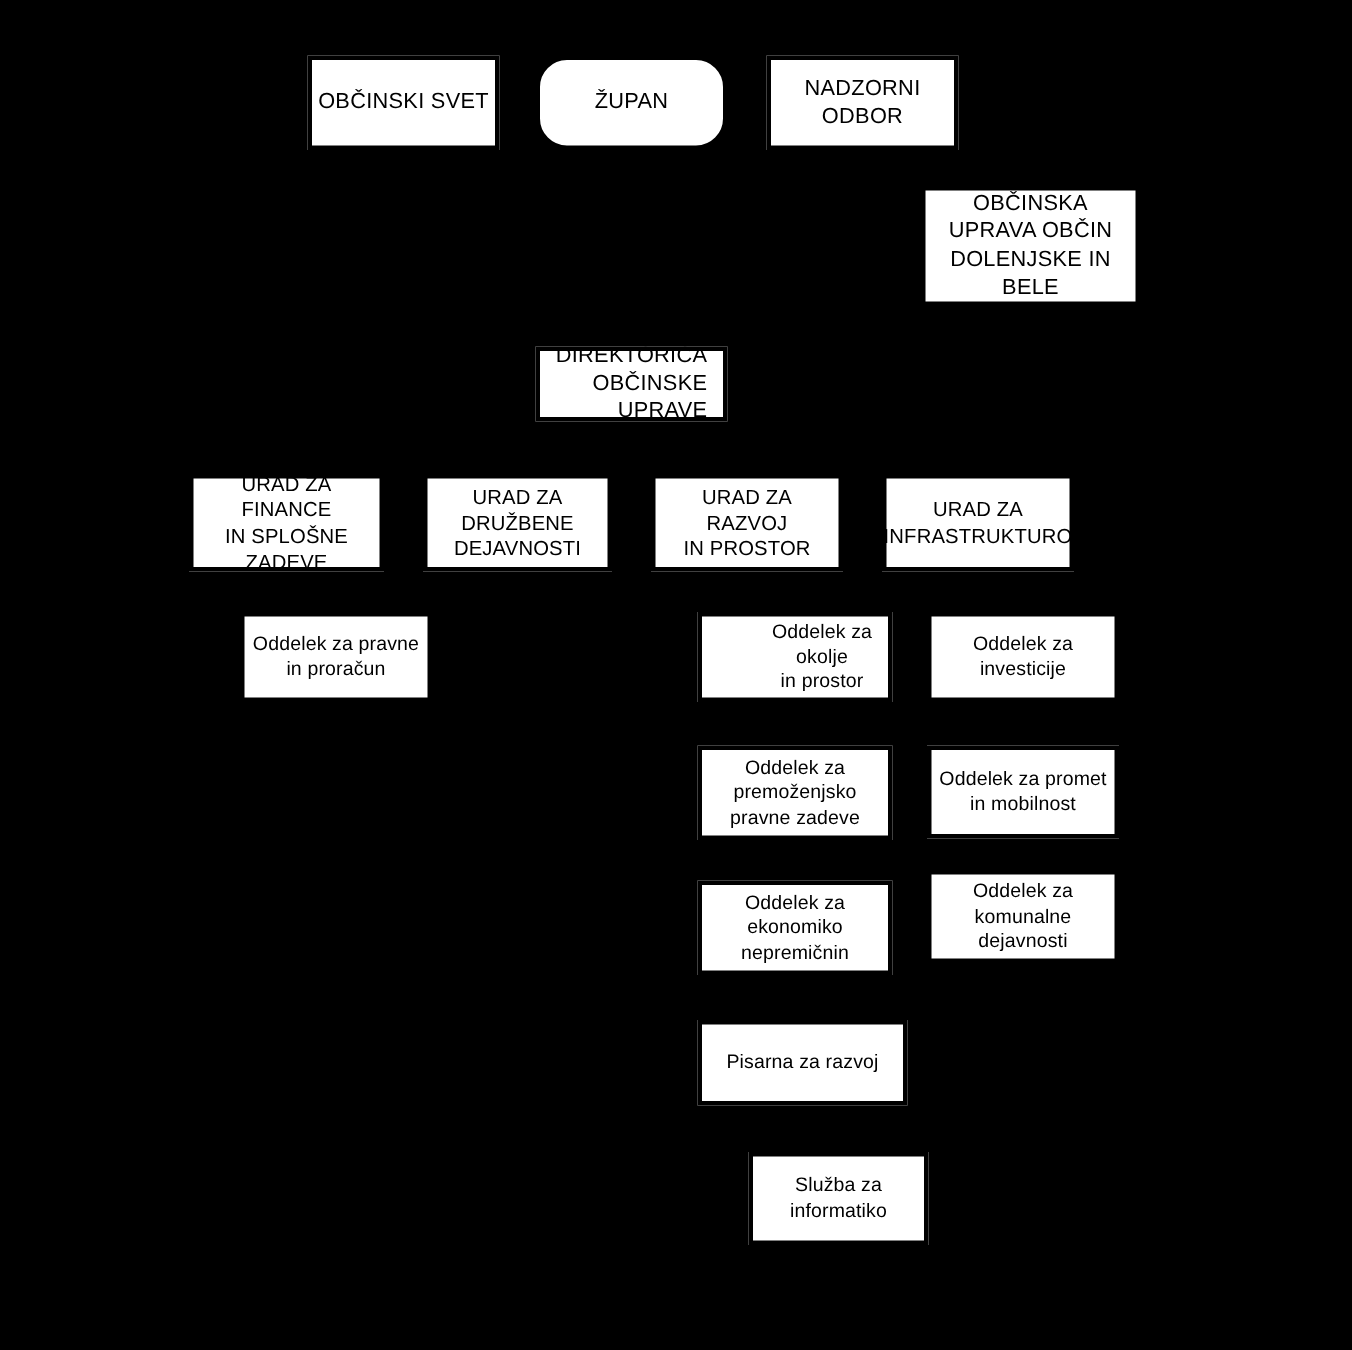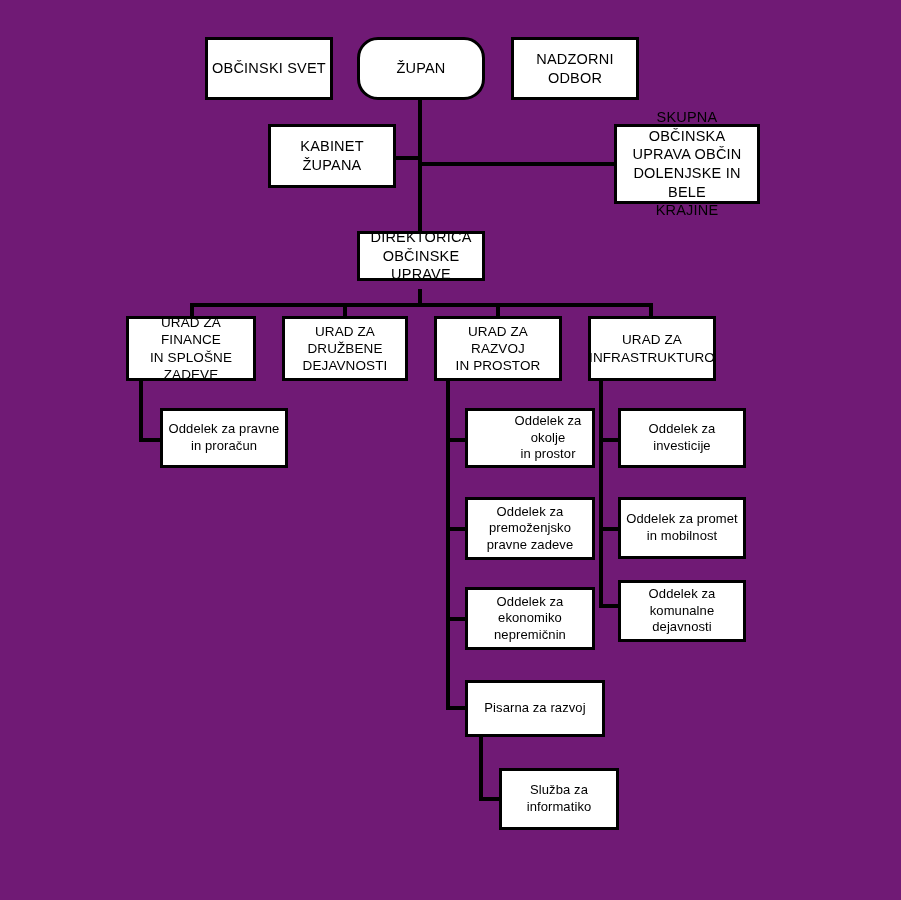--- a/index.html
+++ b/index.html
@@ -4,21 +4,21 @@
 <style>
   html, body {
     margin: 0;
     padding: 0;
     background: #ffffff;
   }
   #canvas {
     position: relative;
     width: 901px;
     height: 900px;
-    background: #701a75;
+    background: #000000;
     font-family: "Liberation Sans", sans-serif;
     overflow: hidden;
   }
   .node {
     position: absolute;
     box-sizing: border-box;
     border: 3px solid #000000;
     background: #ffffff;
     display: flex;
     align-items: center;
@@ -94,33 +94,29 @@
 
   <div class="node upper" style="left:357px; top:37px; width:128px; height:63px;border-radius:21px;">
     <span class="label">ŽUPAN</span>
   </div>
 
   <div class="node upper" style="left:511px; top:37px; width:128px; height:63px;">
     <span class="label">NADZORNI
 ODBOR</span>
   </div>
 
-  <div class="node upper" style="left:268px; top:124px; width:128px; height:64px;">
-    <span class="label">KABINET
-ŽUPANA</span>
-  </div>
 
   <div class="node upper" style="left:614px; top:124px; width:146px; height:80px;">
     <span class="label">SKUPNA OBČINSKA
 UPRAVA OBČIN
 DOLENJSKE IN BELE
 KRAJINE</span>
   </div>
 
-  <div class="node upper" style="left:357px; top:231px; width:128px; height:50px;">
+  <div class="node upper" style="left:357px; top:231px; width:128px; height:50px;text-align:right;">
     <span class="label">DIREKTORICA
 OBČINSKE
 UPRAVE</span>
   </div>
 
   <div class="node dept" style="left:126px; top:316px; width:130px; height:65px;">
     <span class="label">URAD ZA FINANCE
 IN SPLOŠNE
 ZADEVE</span>
   </div>

